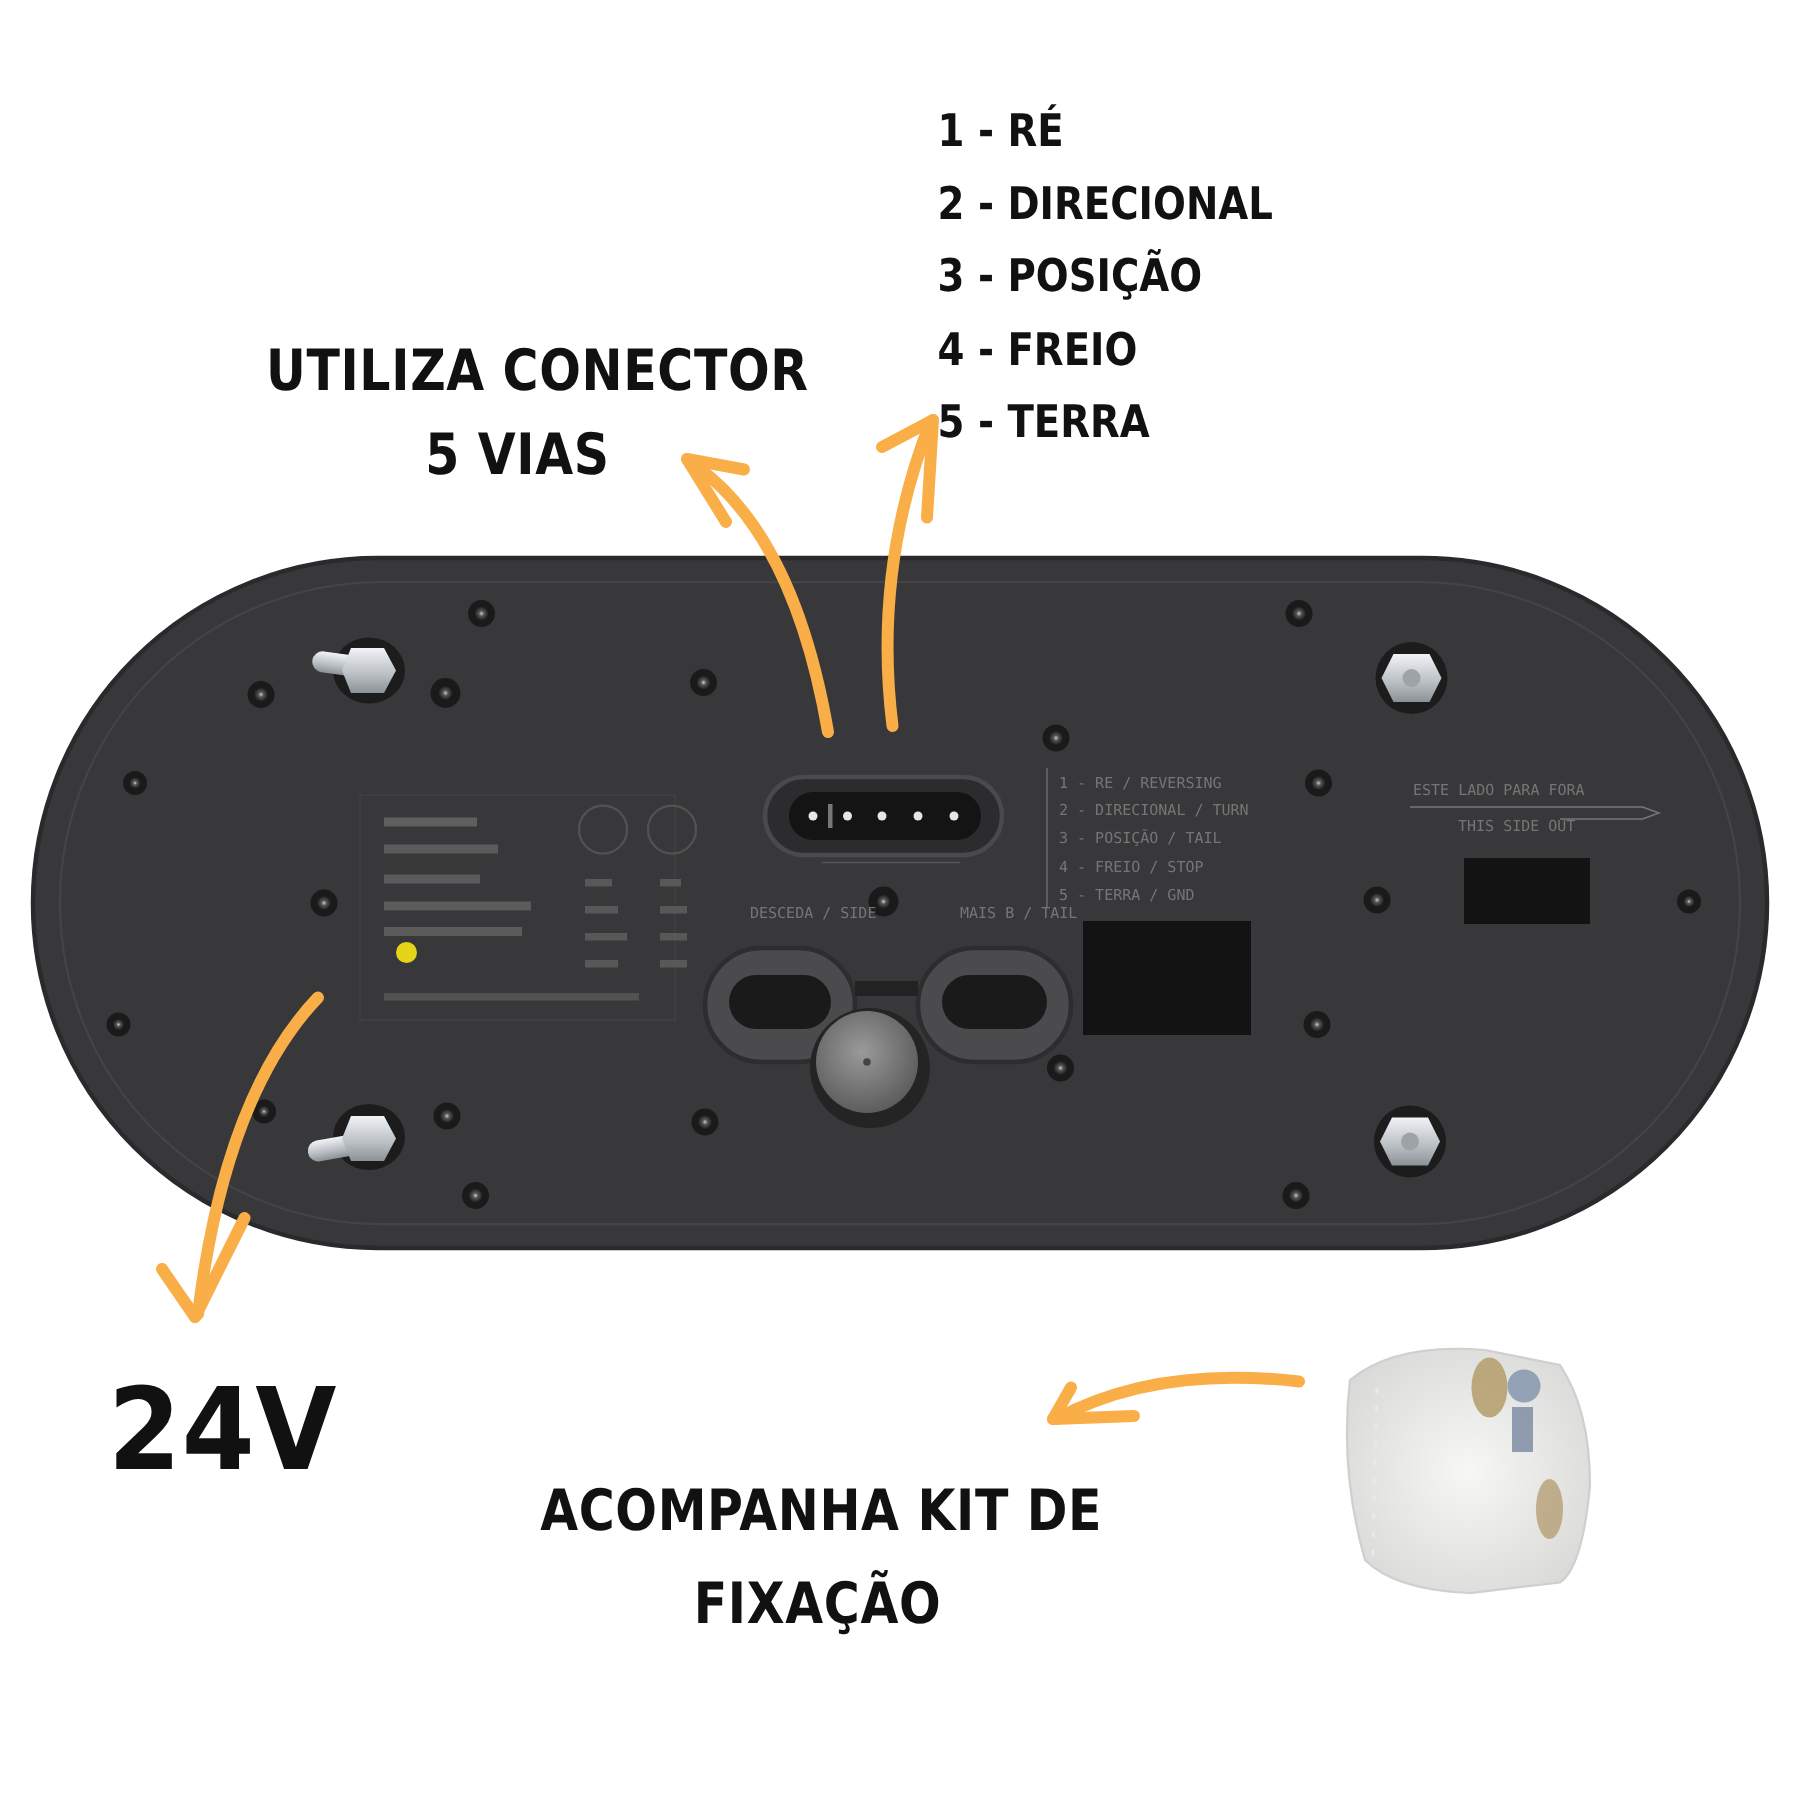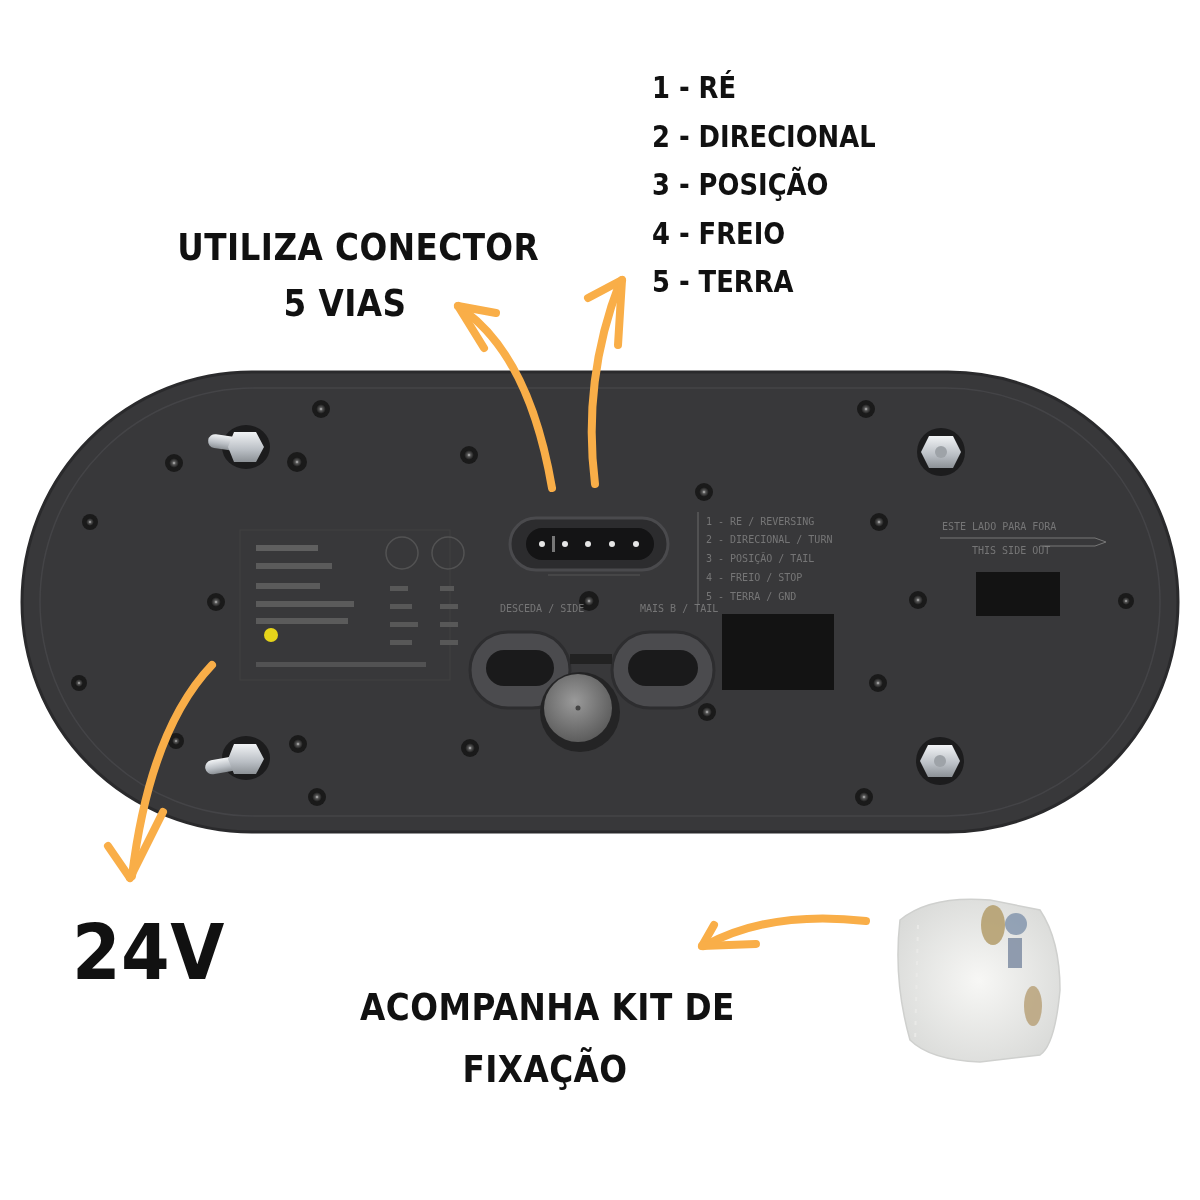--- a/index.html
+++ b/index.html
@@ -1,20 +1,20 @@
 <!DOCTYPE html>
 <html><head>
   <meta charset="utf-8">
   <style>
     html, body { margin: 0; padding: 0; background: #ffffff; }
     body { width: 1200px; height: 1200px; position: relative; overflow: hidden;
            font-family: "DejaVu Sans", sans-serif; }
     .label { position: absolute; color: #111111; font-family: "DejaVu Sans", sans-serif;
              font-weight: bold; letter-spacing: 0.5px; line-height: 1; white-space: nowrap; }
-    .pin-list { position: absolute; left: 652px; top: 70px; }
+    .pin-list { position: absolute; left: 625px; top: 70px; }
     .pin-list .row { font-size: 30px; height: 48.5px; font-weight: bold; color: #111;
                      font-family: "DejaVu Sans", sans-serif; transform: scaleX(0.86);
                      transform-origin: left center; white-space: nowrap; }
     .center { text-align: center; }
     #connector-label { left: 150px; top: 228px; width: 390px; font-size: 38px;
                        transform: scaleX(0.86); transform-origin: center; }
     #connector-label div { height: 56px; }
     #voltage-label { left: 72px; top: 915px; font-size: 76px; transform: scaleX(0.92);
                      transform-origin: left; }
     #kit-label { left: 330px; top: 988px; width: 430px; font-size: 38px;

